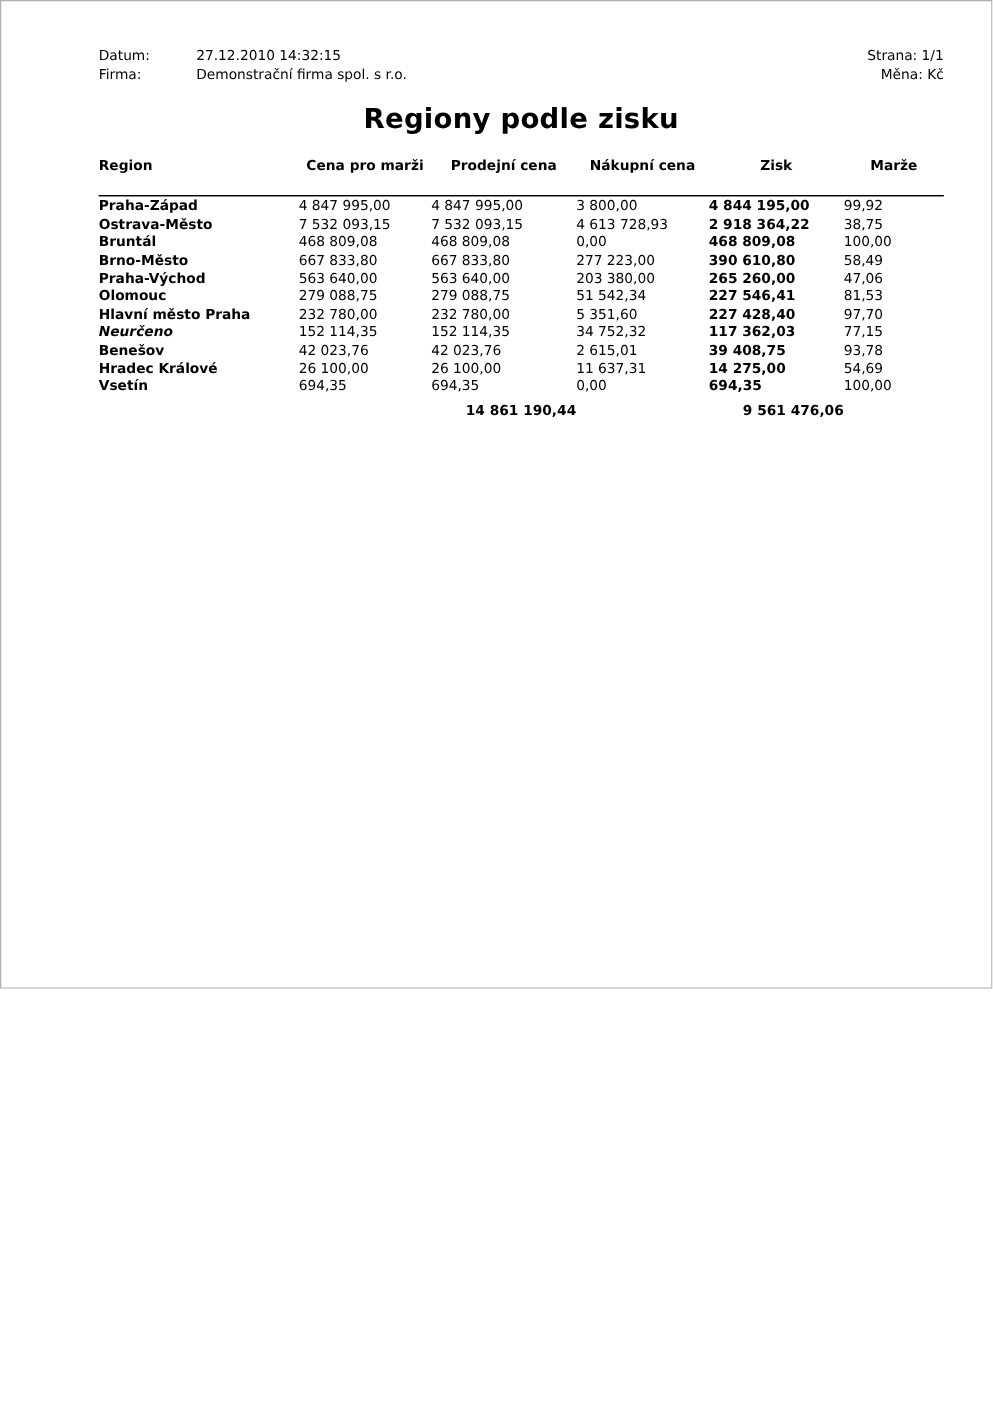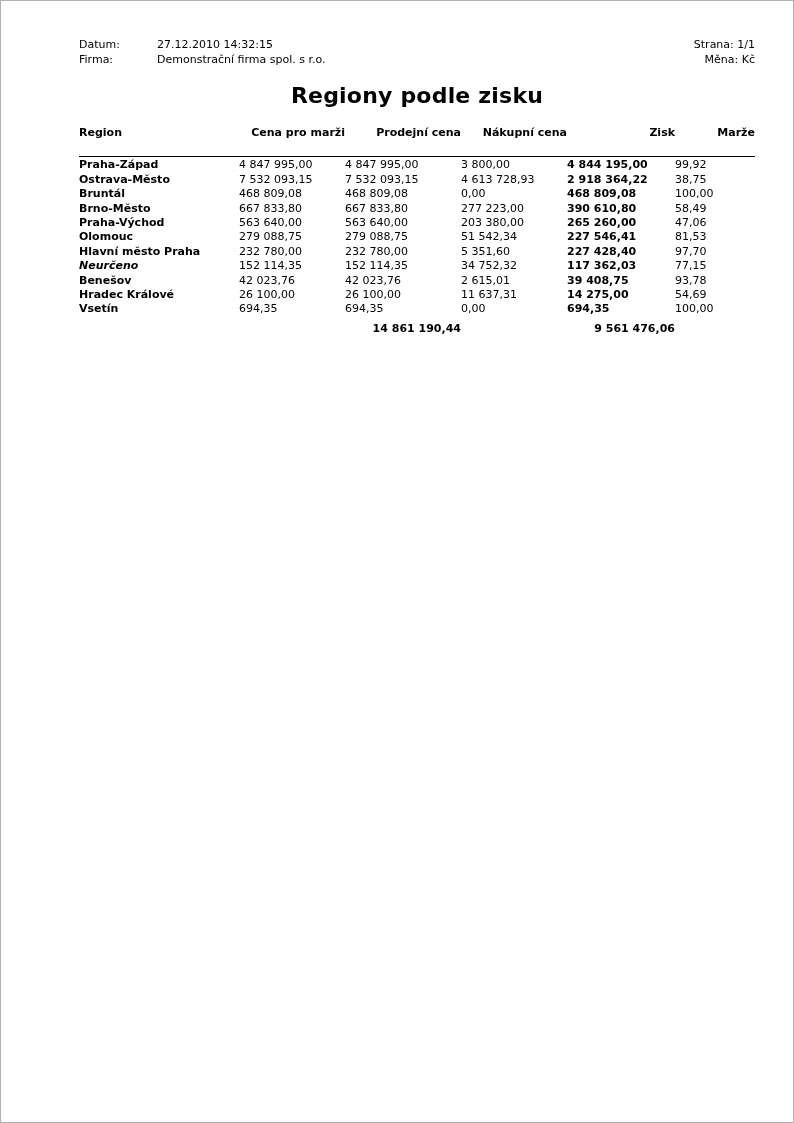--- a/index.html
+++ b/index.html
@@ -6,21 +6,21 @@
     margin: 0;
     padding: 0;
     background: #ffffff;
   }
   body {
     font-family: "DejaVu Sans", sans-serif;
   }
   .page {
     position: relative;
     width: 794px;
-    height: 1123px;
+    height: 791px;
     background: #ffffff;
     border: 1px solid #b0b0b0;
     box-sizing: border-box;
     overflow: hidden;
   }
   .sheet {
     position: absolute;
     left: 78px;
     top: 36px;
     width: 676px;
@@ -72,21 +72,21 @@
     padding: 0 0 0 0;
     line-height: 13.4px;
     white-space: nowrap;
   }
   table.report thead th {
     font-weight: bold;
     border-bottom: 1.3px solid #000;
     padding-bottom: 17px;
   }
   thead th.c-region { text-align: left; }
-  thead th.num { text-align: right; }
+  thead th.num { }
 
   tbody tr.data td {
     padding-top: 1px;
   }
   tbody tr.data td.c-region {
     text-align: left;
     font-weight: bold;
   }
   tbody tr.data td.c-region.italic {
     font-style: italic;

